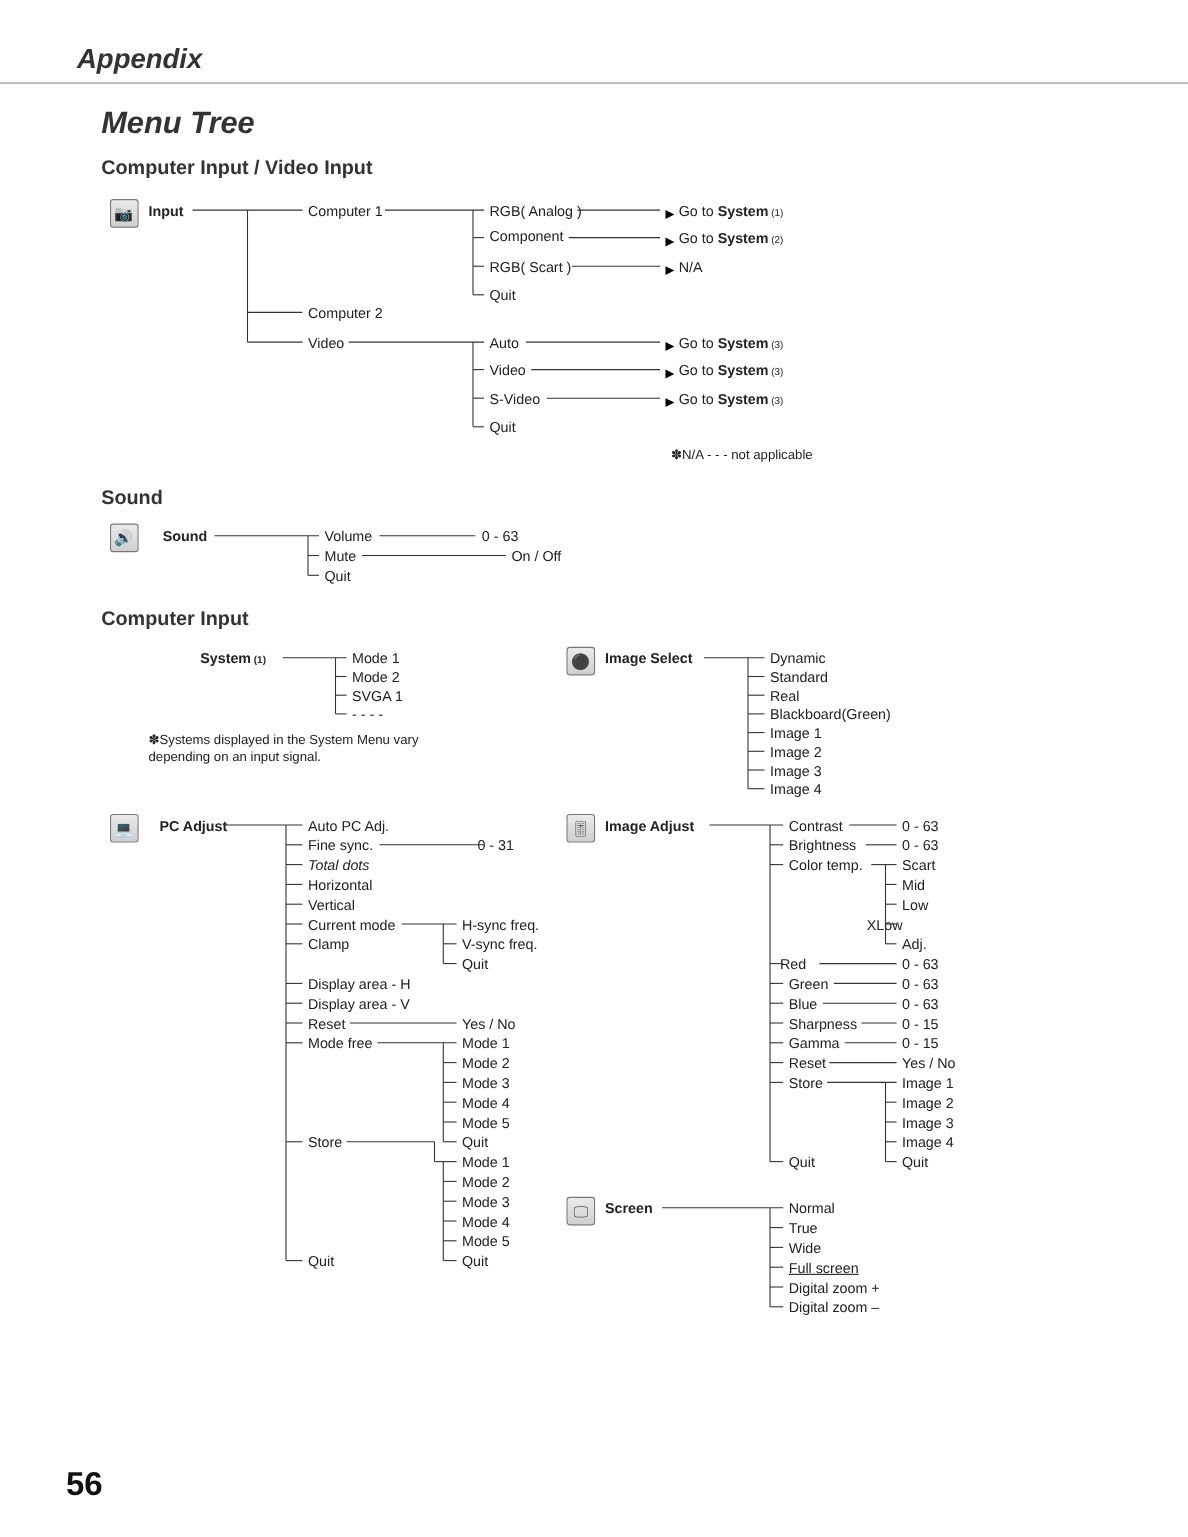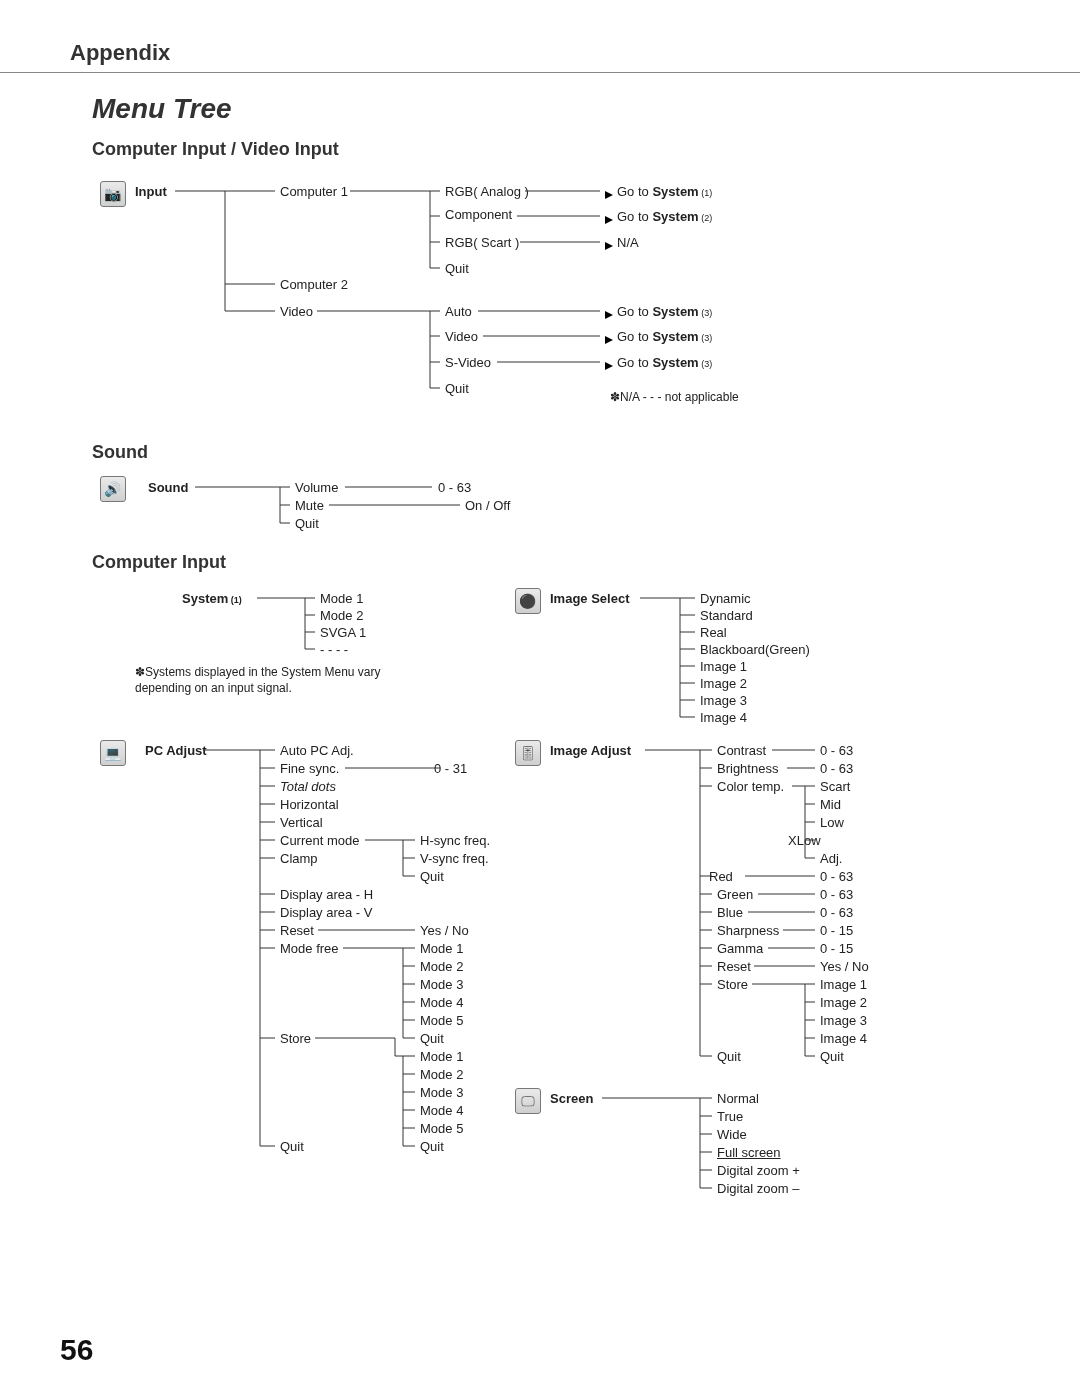--- a/index.html
+++ b/index.html
@@ -8,22 +8,23 @@
     background: #fff;
     font-family: Arial, Helvetica, sans-serif;
     font-size: 13px;
     color: #222;
     width: 1080px;
     height: 1397px;
     position: relative;
     padding: 40px 70px 0 70px;
   }
   .appendix-header {
+    font-style: italic;
     font-weight: bold;
-    font-size: 22px;
+    font-size: 25px;
     color: #333;
     margin-bottom: 6px;
     padding-left: 0;
   }
   .divider {
     border: none;
     border-top: 1px solid #888;
     margin: 0 -70px 20px -70px;
   }
   .page-title {
@@ -116,21 +117,21 @@
 <span class="abs arrow" style="left:605px; top:238px;"></span>
 <div class="abs" style="left:617px; top:235px;">N/A</div>
 
 <span class="abs arrow" style="left:605px; top:307px;"></span>
 <div class="abs" style="left:617px; top:304px;"><span>Go to </span><span class="bold">System</span><span class="small-ref"> (3)</span></div>
 <span class="abs arrow" style="left:605px; top:332px;"></span>
 <div class="abs" style="left:617px; top:329px;"><span>Go to </span><span class="bold">System</span><span class="small-ref"> (3)</span></div>
 <span class="abs arrow" style="left:605px; top:358px;"></span>
 <div class="abs" style="left:617px; top:355px;"><span>Go to </span><span class="bold">System</span><span class="small-ref"> (3)</span></div>
 
-<div class="abs footnote" style="left:610px; top:390px;">✽N/A - - - not applicable</div>
+<div class="abs footnote" style="left:610px; top:406px;">✽N/A - - - not applicable</div>
 
 <svg class="tree" width="1080" height="420">
   <line x1="175" y1="191" x2="275" y2="191"></line>
   <line x1="225" y1="191" x2="225" y2="311"></line>
   <line x1="225" y1="284" x2="275" y2="284"></line>
   <line x1="225" y1="311" x2="275" y2="311"></line>
   <line x1="350" y1="191" x2="440" y2="191"></line>
   <line x1="430" y1="191" x2="430" y2="268"></line>
   <line x1="430" y1="216" x2="440" y2="216"></line>
   <line x1="430" y1="242" x2="440" y2="242"></line>

